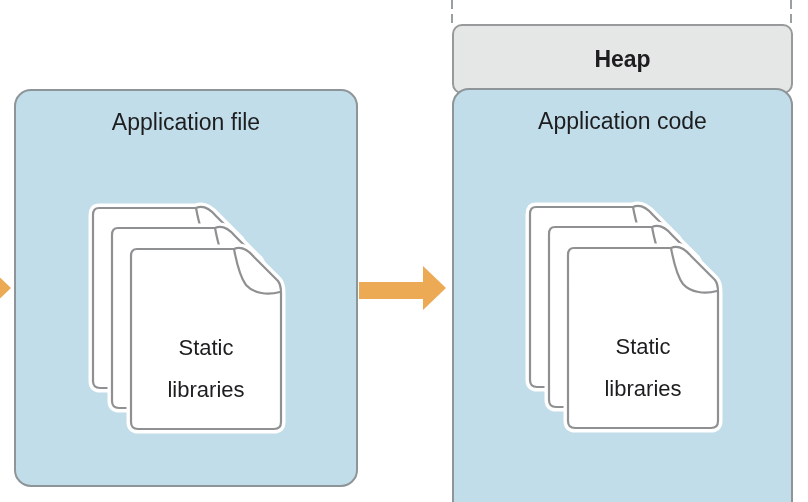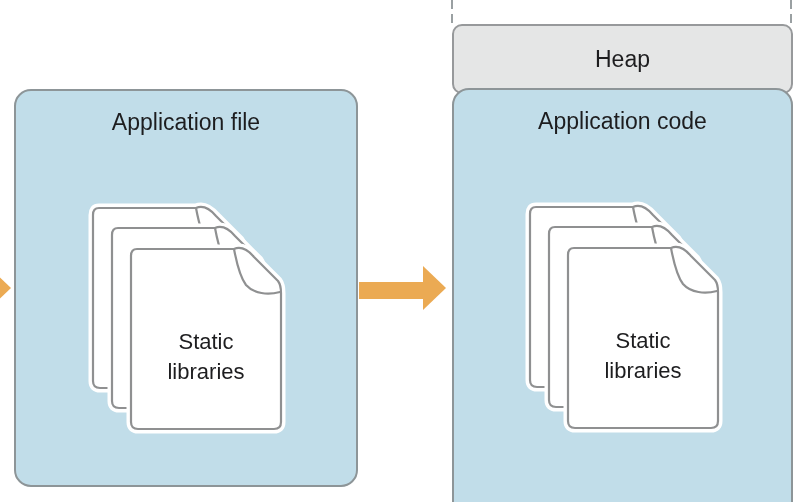--- a/index.html
+++ b/index.html
@@ -34,25 +34,25 @@
     color:var(--text);
   }
   .heap-box{
     position:absolute;left:452px;top:24px;width:341px;height:70px;
     background:var(--heap-fill);
     border:2px solid var(--heap-border);
     border-radius:10px;
     z-index:1;
     display:flex;align-items:center;justify-content:center;
   }
-  .heap-label{font-size:23px;line-height:26px;color:var(--text);}
+  .heap-label{font-size:23px;line-height:26px;color:var(--text);font-weight:bold;}
   .stack-svg{position:absolute;overflow:visible;}
   .stack-label{
     position:absolute;width:160px;text-align:center;
-    font-size:22px;line-height:30px;white-space:pre-line;
+    font-size:22px;line-height:42px;white-space:pre-line;
     color:var(--text);z-index:3;
   }
   .arrow-svg{position:absolute;z-index:4;overflow:hidden;}
   .dash-svg{position:absolute;z-index:1;overflow:visible;}
   .page-halo{fill:var(--halo);stroke:var(--halo);stroke-width:9;stroke-linejoin:round;}
   .page-body{fill:var(--page-fill);stroke:var(--page-border);stroke-width:2.2;stroke-linejoin:round;}
   .page-flap{fill:none;stroke:var(--page-border);stroke-width:2.2;stroke-linecap:round;}
   .arrow-shape{fill:var(--arrow);}
   .dash-line{stroke:var(--dash);stroke-width:2;stroke-dasharray:9 5;fill:none;}
 </style>

